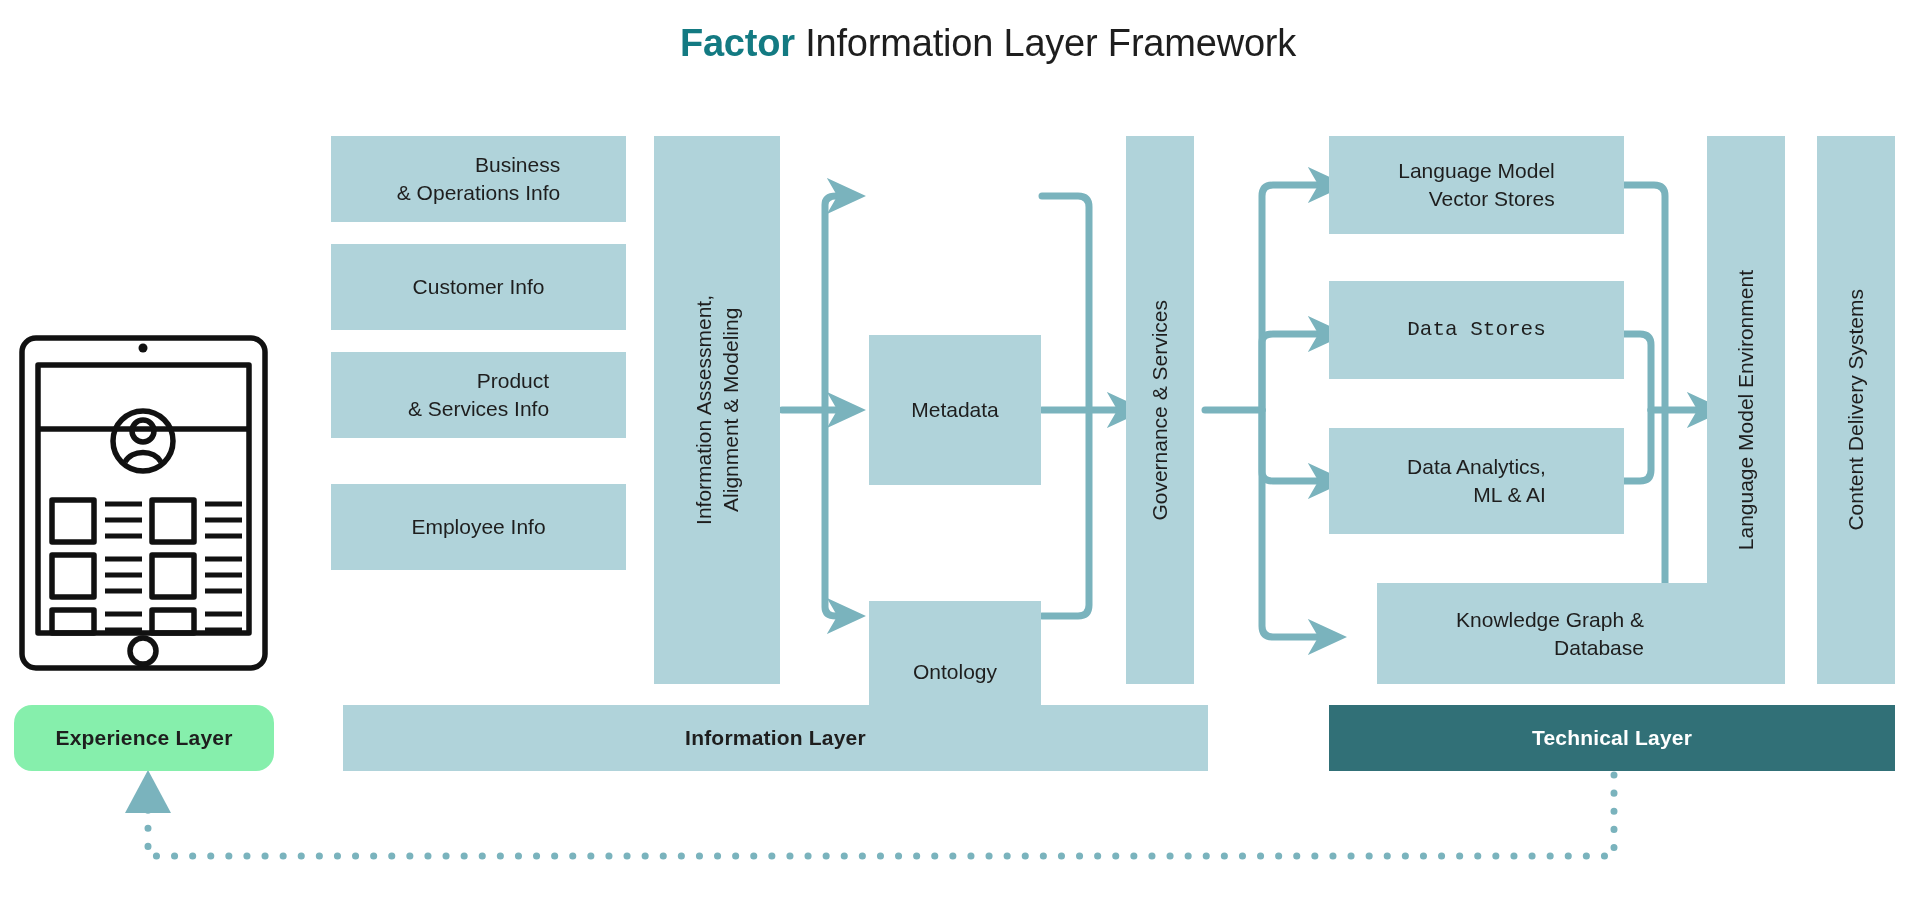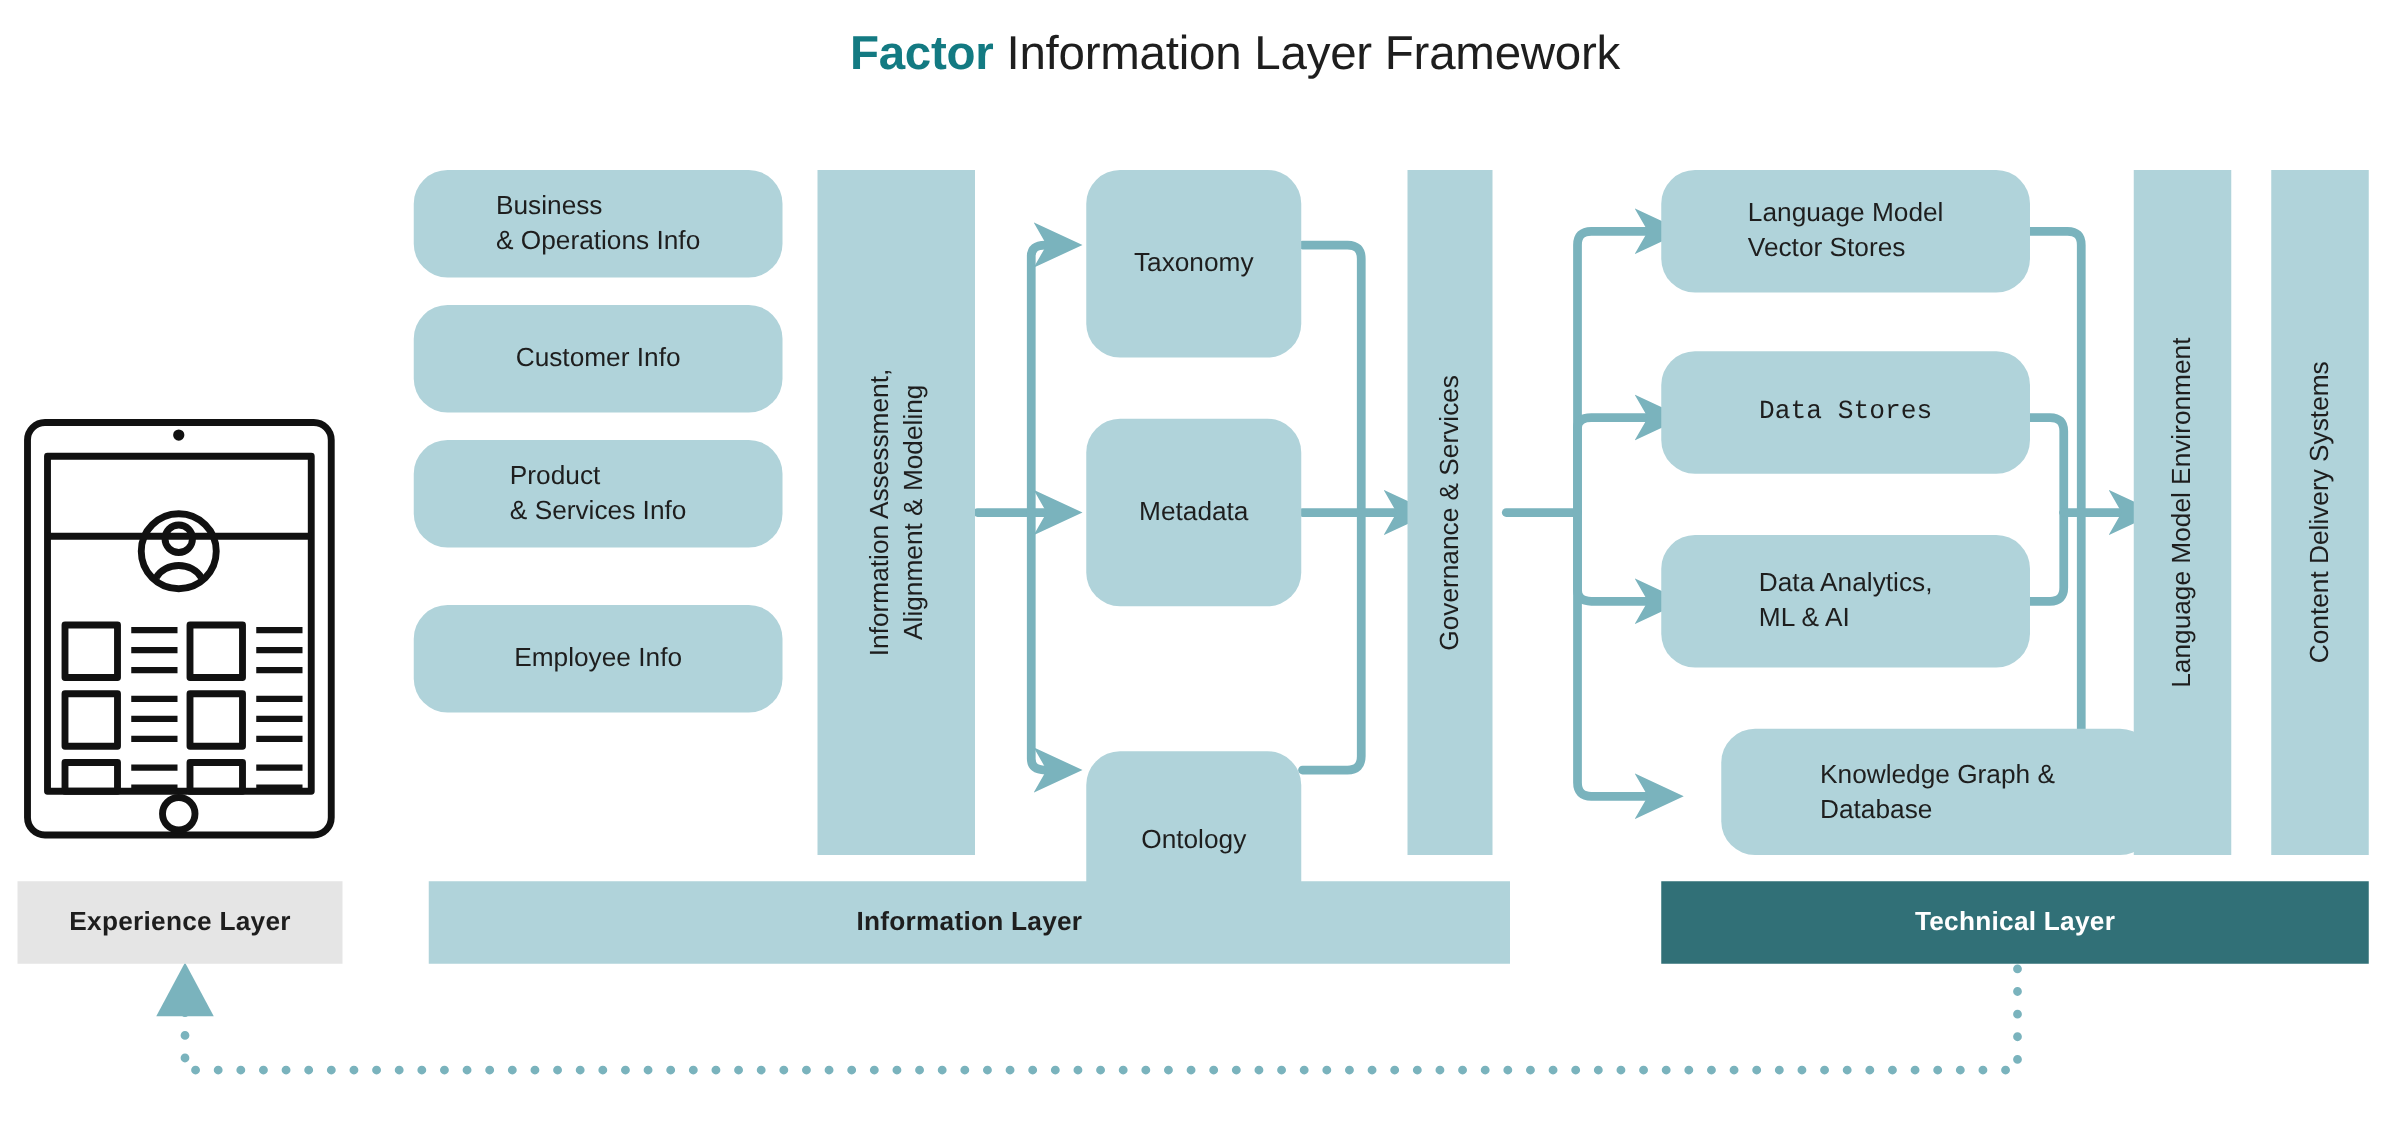--- a/index.html
+++ b/index.html
@@ -21,27 +21,26 @@
     white-space: pre;
     margin-left: 28px;
   }
   .title .brand { color: #137a82; font-weight: 700; }
 
   
   .box {
     position: absolute;
     background: #b0d3da;
     display: flex; align-items: center; justify-content: center;
-    text-align: left;
+    text-align: right;
     color: #1e1e1e;
     font-size: 21px;
     line-height: 1.32;
     padding: 4px 10px;
     white-space: pre-line;
-    border-radius: 27px;
   }
   .vbox {
     position: absolute;
     background: #b0d3da;
     display: flex; align-items: center; justify-content: center;
   }
   .vtext {
     writing-mode: vertical-rl;
     transform: rotate(180deg);
     font-size: 21px; color: #1e1e1e;
@@ -49,21 +48,21 @@
     text-align: center;
     white-space: pre-line;
   }
 
   
   .layerbar {
     position: absolute;
     display: flex; align-items: center; justify-content: center;
     font-size: 21px; font-weight: 700; letter-spacing: 0.2px;
   }
-  .layer-exp  { background: #e5e5e5; color: #1e1e1e; }
+  .layer-exp  { background: #86efac; color: #1e1e1e; border-radius: 18px; }
   .layer-info { background: #b0d3da; color: #1e1e1e; }
   .layer-tech { background: #317077; color: #ffffff; }
 
   
   svg.overlay { position:absolute; left:0; top:0; width:1920px; height:897px; pointer-events:none; }
 </style>
 </head>
 <body>
 
 <div id="stage">
@@ -156,21 +155,20 @@
   <div class="box" style="left:331px; top:244px; width:295px; height:86px;">Customer Info</div>
   <div class="box" style="left:331px; top:352px; width:295px; height:86px;">Product
 &amp; Services Info</div>
   <div class="box" style="left:331px; top:484px; width:295px; height:86px;">Employee Info</div>
 
   <div class="vbox" style="left:654px; top:136px; width:126px; height:548px;">
     <div class="vtext">Information Assessment,
 Alignment &amp; Modeling</div>
   </div>
 
-  <div class="box" style="left:869px; top:136px; width:172px; height:150px;">Taxonomy</div>
   <div class="box" style="left:869px; top:335px; width:172px; height:150px;">Metadata</div>
   <div class="box" style="left:869px; top:560px; width:172px; height:142px;margin-top:41px;">Ontology</div>
 
   <div class="vbox" style="left:1126px; top:136px; width:68px; height:548px;">
     <div class="vtext">Governance &amp; Services</div>
   </div>
 
   <div class="box" style="left:1329px; top:136px; width:295px; height:98px;">Language Model
 Vector Stores</div>
   <div class="box" style="left:1329px; top:281px; width:295px; height:98px;font-family:Liberation Mono, monospace;">Data Stores</div>

